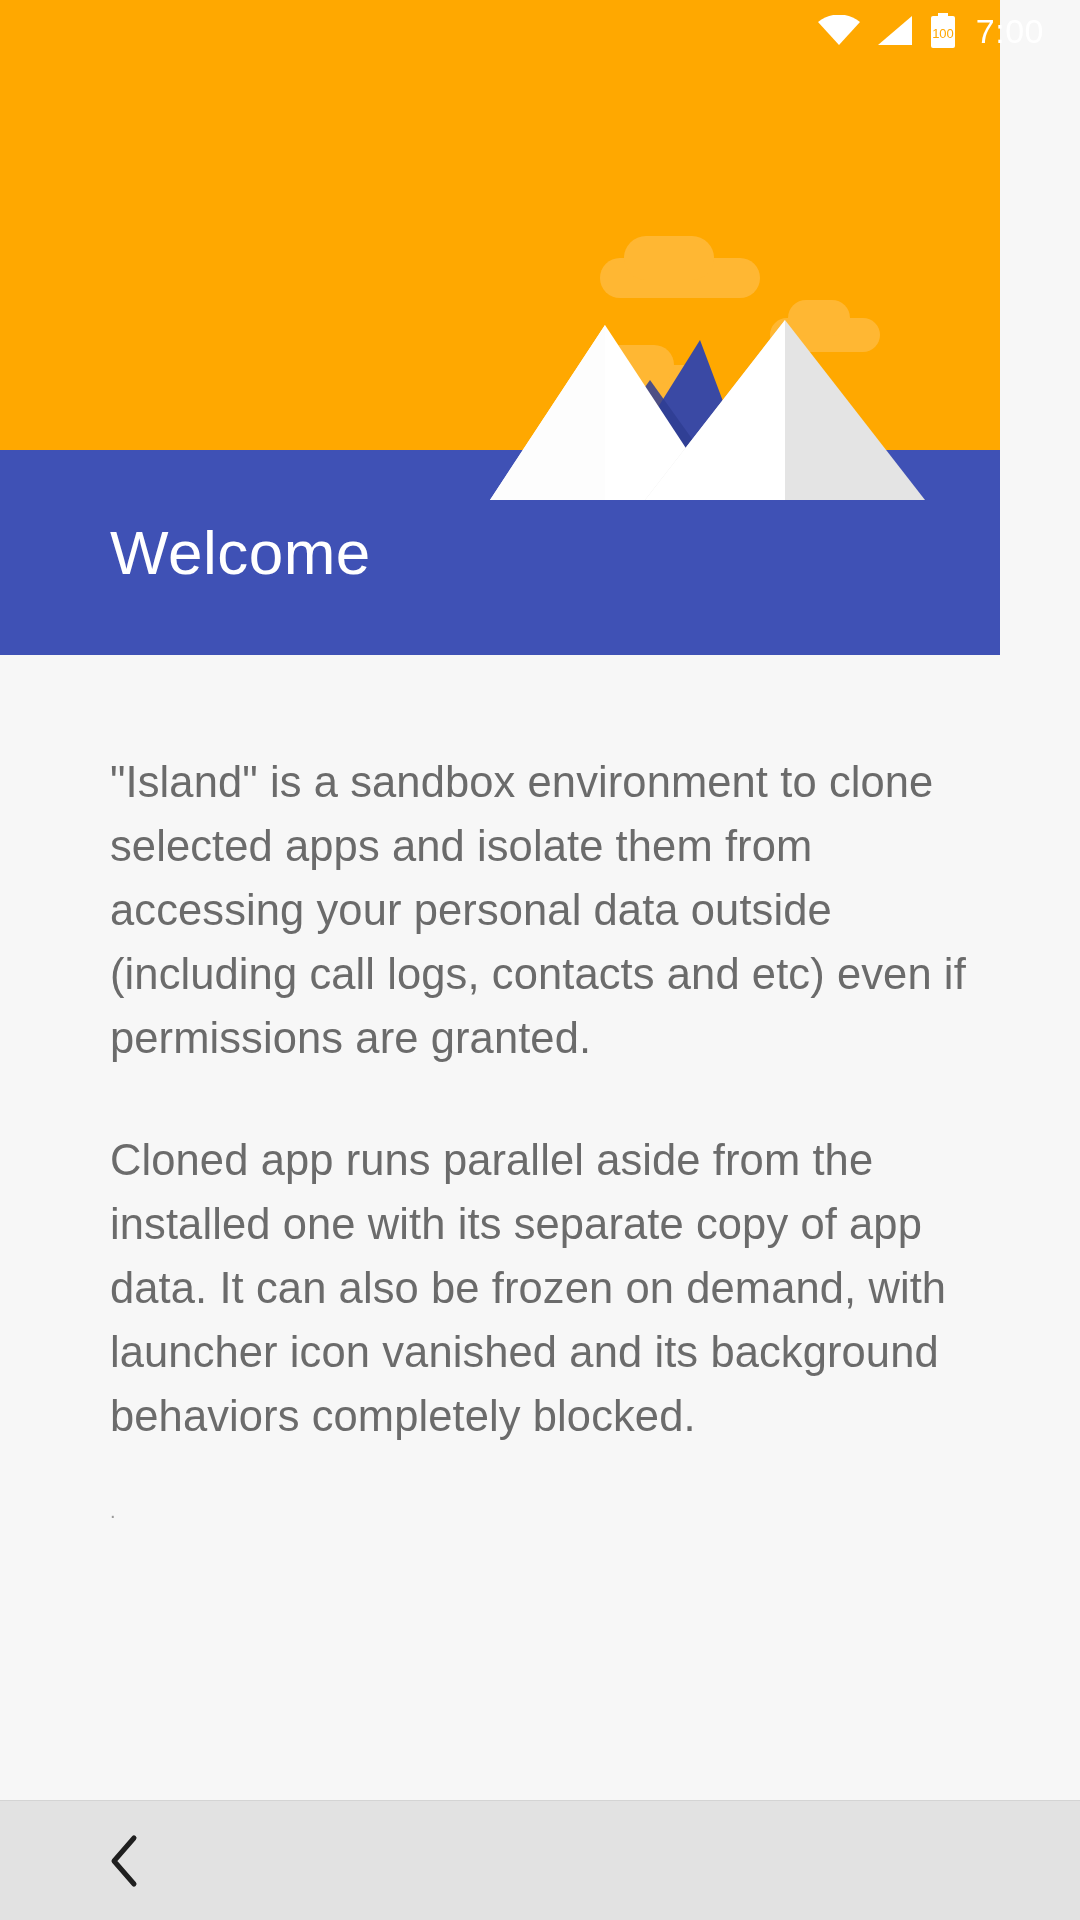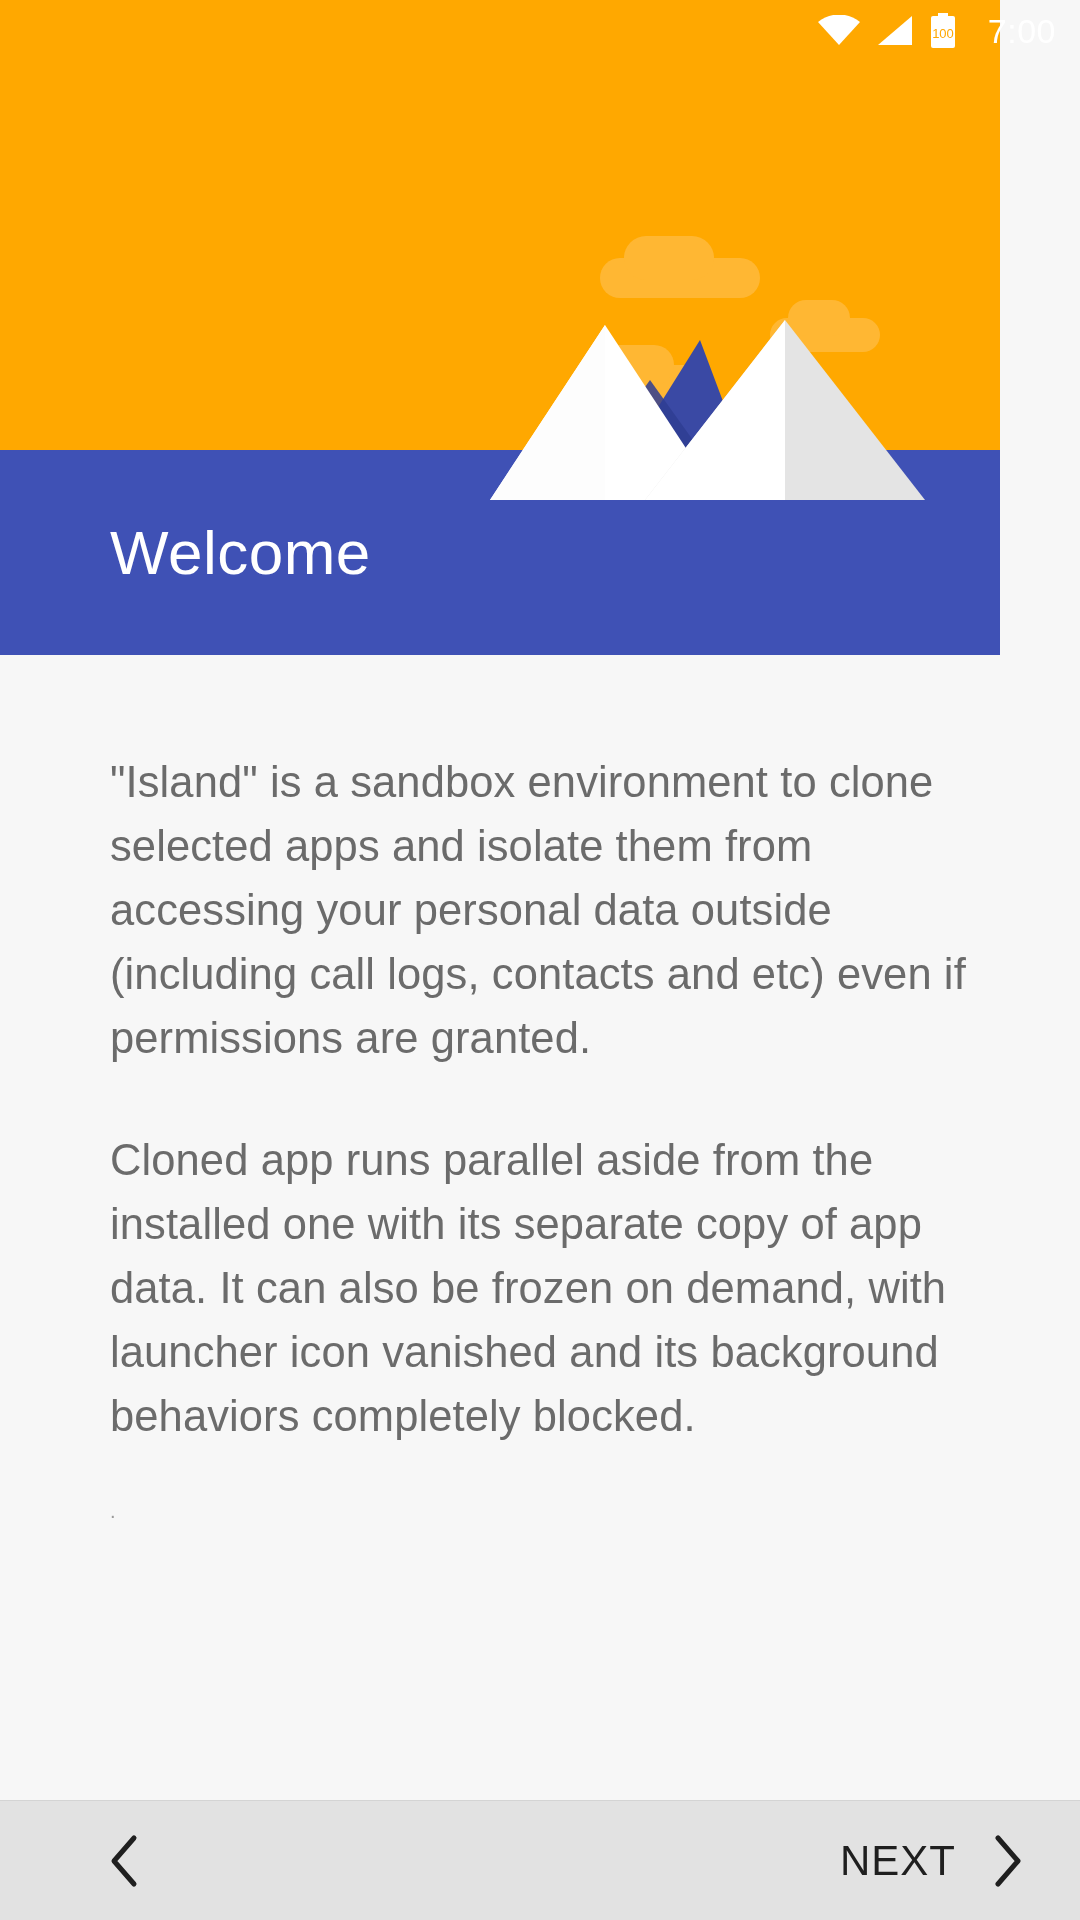--- a/index.html
+++ b/index.html
@@ -25,34 +25,34 @@
   
   .status-bar {
     position: absolute;
     top: 0; left: 0;
     width: 1080px;
     height: 62px;
     background: transparent;
     display: flex;
     align-items: center;
     justify-content: flex-end;
-    padding-right: 24px;
+    padding-right: 36px;
     box-sizing: border-box;
     z-index: 5;
   }
   .status-icons {
     display: flex;
     align-items: center;
     gap: 16px;
   }
   .status-clock {
     color: #ffffff;
     font-size: 34px;
     letter-spacing: 0.5px;
-    margin-left: 16px;
+    margin-left: 4px;
     font-family: "Liberation Sans", sans-serif;
   }
   .icon-wifi { display:block; }
   .icon-signal { display:block; }
   .icon-battery { display:block; }
 
   
   .header {
     position: relative;
     width: 1000px;
@@ -235,21 +235,15 @@
     <p class="paragraph">Cloned app runs parallel aside from the installed one with its separate copy of app data. It can also be frozen on demand, with launcher icon vanished and its background behaviors completely blocked.</p>
     <p class="tiny-dot">.</p>
   </div>
 
   <div class="bottom-bar">
     <div class="back-btn">
       <svg width="34" height="54" viewBox="0 0 34 54">
         <polyline points="26,4 6,27 26,50" fill="none" stroke="#1f1f1f" stroke-width="5" stroke-linecap="round" stroke-linejoin="round"></polyline>
       </svg>
     </div>
-    <div class="next-btn">
-      <span class="next-label">NEXT</span>
-      <svg width="34" height="54" viewBox="0 0 34 54">
-        <polyline points="8,4 28,27 8,50" fill="none" stroke="#1f1f1f" stroke-width="5" stroke-linecap="round" stroke-linejoin="round"></polyline>
-      </svg>
-    </div>
   </div>
 
 </div>
 
 </body></html>

